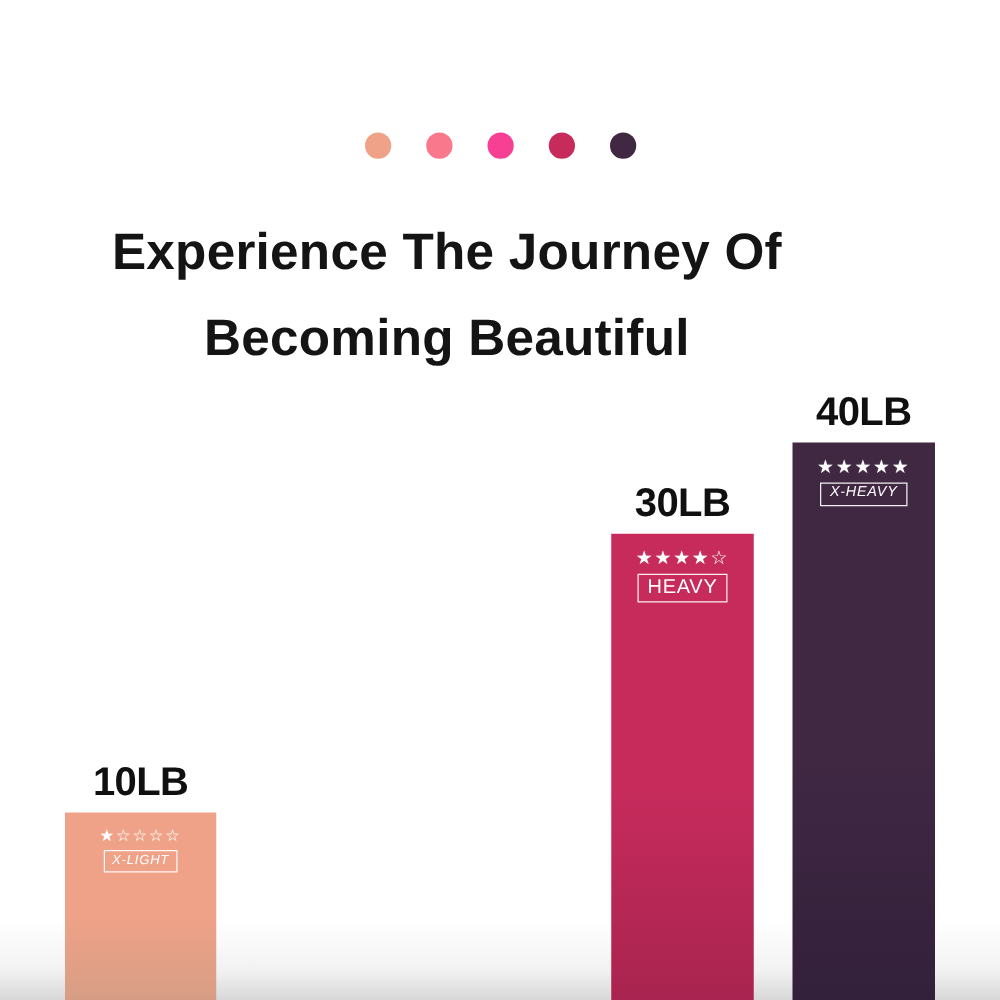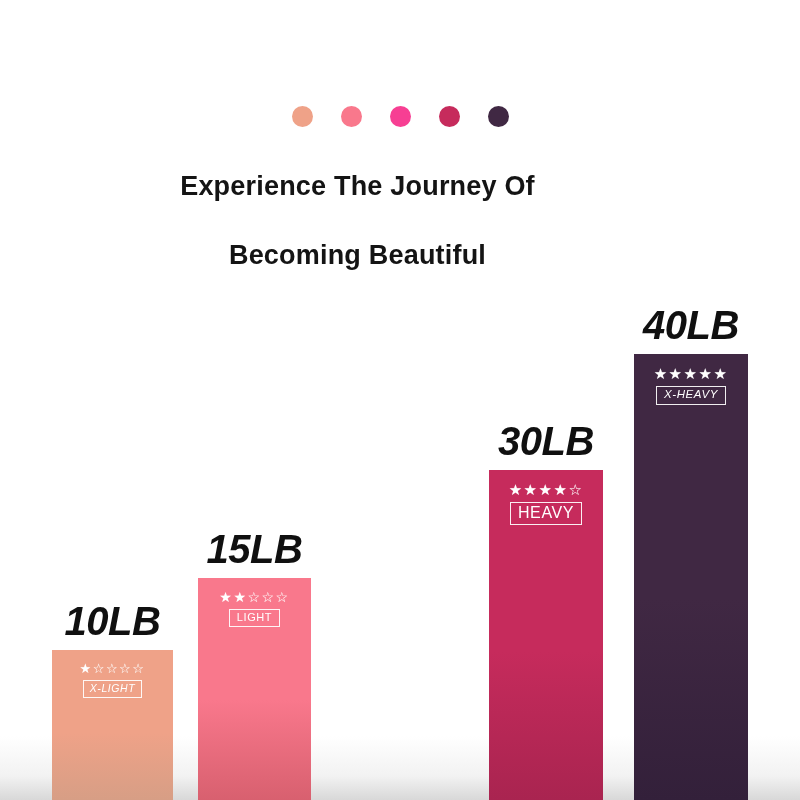--- a/index.html
+++ b/index.html
@@ -34,27 +34,27 @@
   }
   .dot {
     width: 21px;
     height: 21px;
     border-radius: 50%;
   }
 
   
   .heading {
     position: absolute;
-    top: 152px;
+    top: 167px;
     left: 0;
     width: 715px;
     text-align: center;
     color: #141414;
     font-weight: bold;
-    font-size: 27px;
+    font-size: 41px;
     line-height: 69px;
     letter-spacing: 0.2px;
   }
   .heading-line {
     display: block;
     white-space: nowrap;
   }
 
   
   .chart {
@@ -67,26 +67,25 @@
   .bar-col {
     position: absolute;
     bottom: 0;
   }
   .bar-label {
     position: absolute;
     bottom: 100%;
     left: 50%;
     transform: translateX(-50%);
     margin-bottom: 6px;
-    font-size: 40px;
+    font-size: 32px;
     font-weight: bold;
     color: #101010;
     letter-spacing: -0.5px;
     white-space: nowrap;
-    font-style: italic;
   }
   .bar {
     position: relative;
     width: 100%;
     height: 100%;
     box-sizing: border-box;
     padding-top: 12px;
   }
   .bar-inner {
     display: flex;
@@ -140,30 +139,21 @@
   <div class="chart">
       <div class="bar-col" data-idx="0" style="left: 52px; width: 121px; height: 150px;">
         <div class="bar-label">10LB</div>
         <div class="bar" style="background: linear-gradient(rgb(239, 162, 136) 0%, rgb(239, 162, 136) 55%, rgb(215, 158, 133) 100%);">
           <div class="bar-inner">
             <div class="stars">★☆☆☆☆</div>
             <div class="grade">X-LIGHT</div>
           </div>
         </div>
       </div>
-      <div class="bar-col" data-idx="1" style="left: 198px; width: 113px; height: 222px;">
-        <div class="bar-label">15LB</div>
-        <div class="bar" style="background: linear-gradient(rgb(249, 120, 140) 0%, rgb(249, 120, 140) 55%, rgb(216, 96, 111) 100%);">
-          <div class="bar-inner">
-            <div class="stars">★★☆☆☆</div>
-            <div class="grade">LIGHT</div>
-          </div>
-        </div>
-      </div>
-      <div class="bar-col" data-idx="3" style="left: 489px; width: 114px; height: 330px;">
+      <div class="bar-col" data-idx="3" style="left: 489px; width: 114px; height: 373px;">
         <div class="bar-label">30LB</div>
         <div class="bar" style="background: linear-gradient(rgb(198, 43, 92) 0%, rgb(198, 43, 92) 55%, rgb(169, 36, 80) 100%);">
           <div class="bar-inner">
             <div class="stars">★★★★☆</div>
             <div class="grade">HEAVY</div>
           </div>
         </div>
       </div>
       <div class="bar-col" data-idx="4" style="left: 634px; width: 114px; height: 446px;">
         <div class="bar-label">40LB</div>

